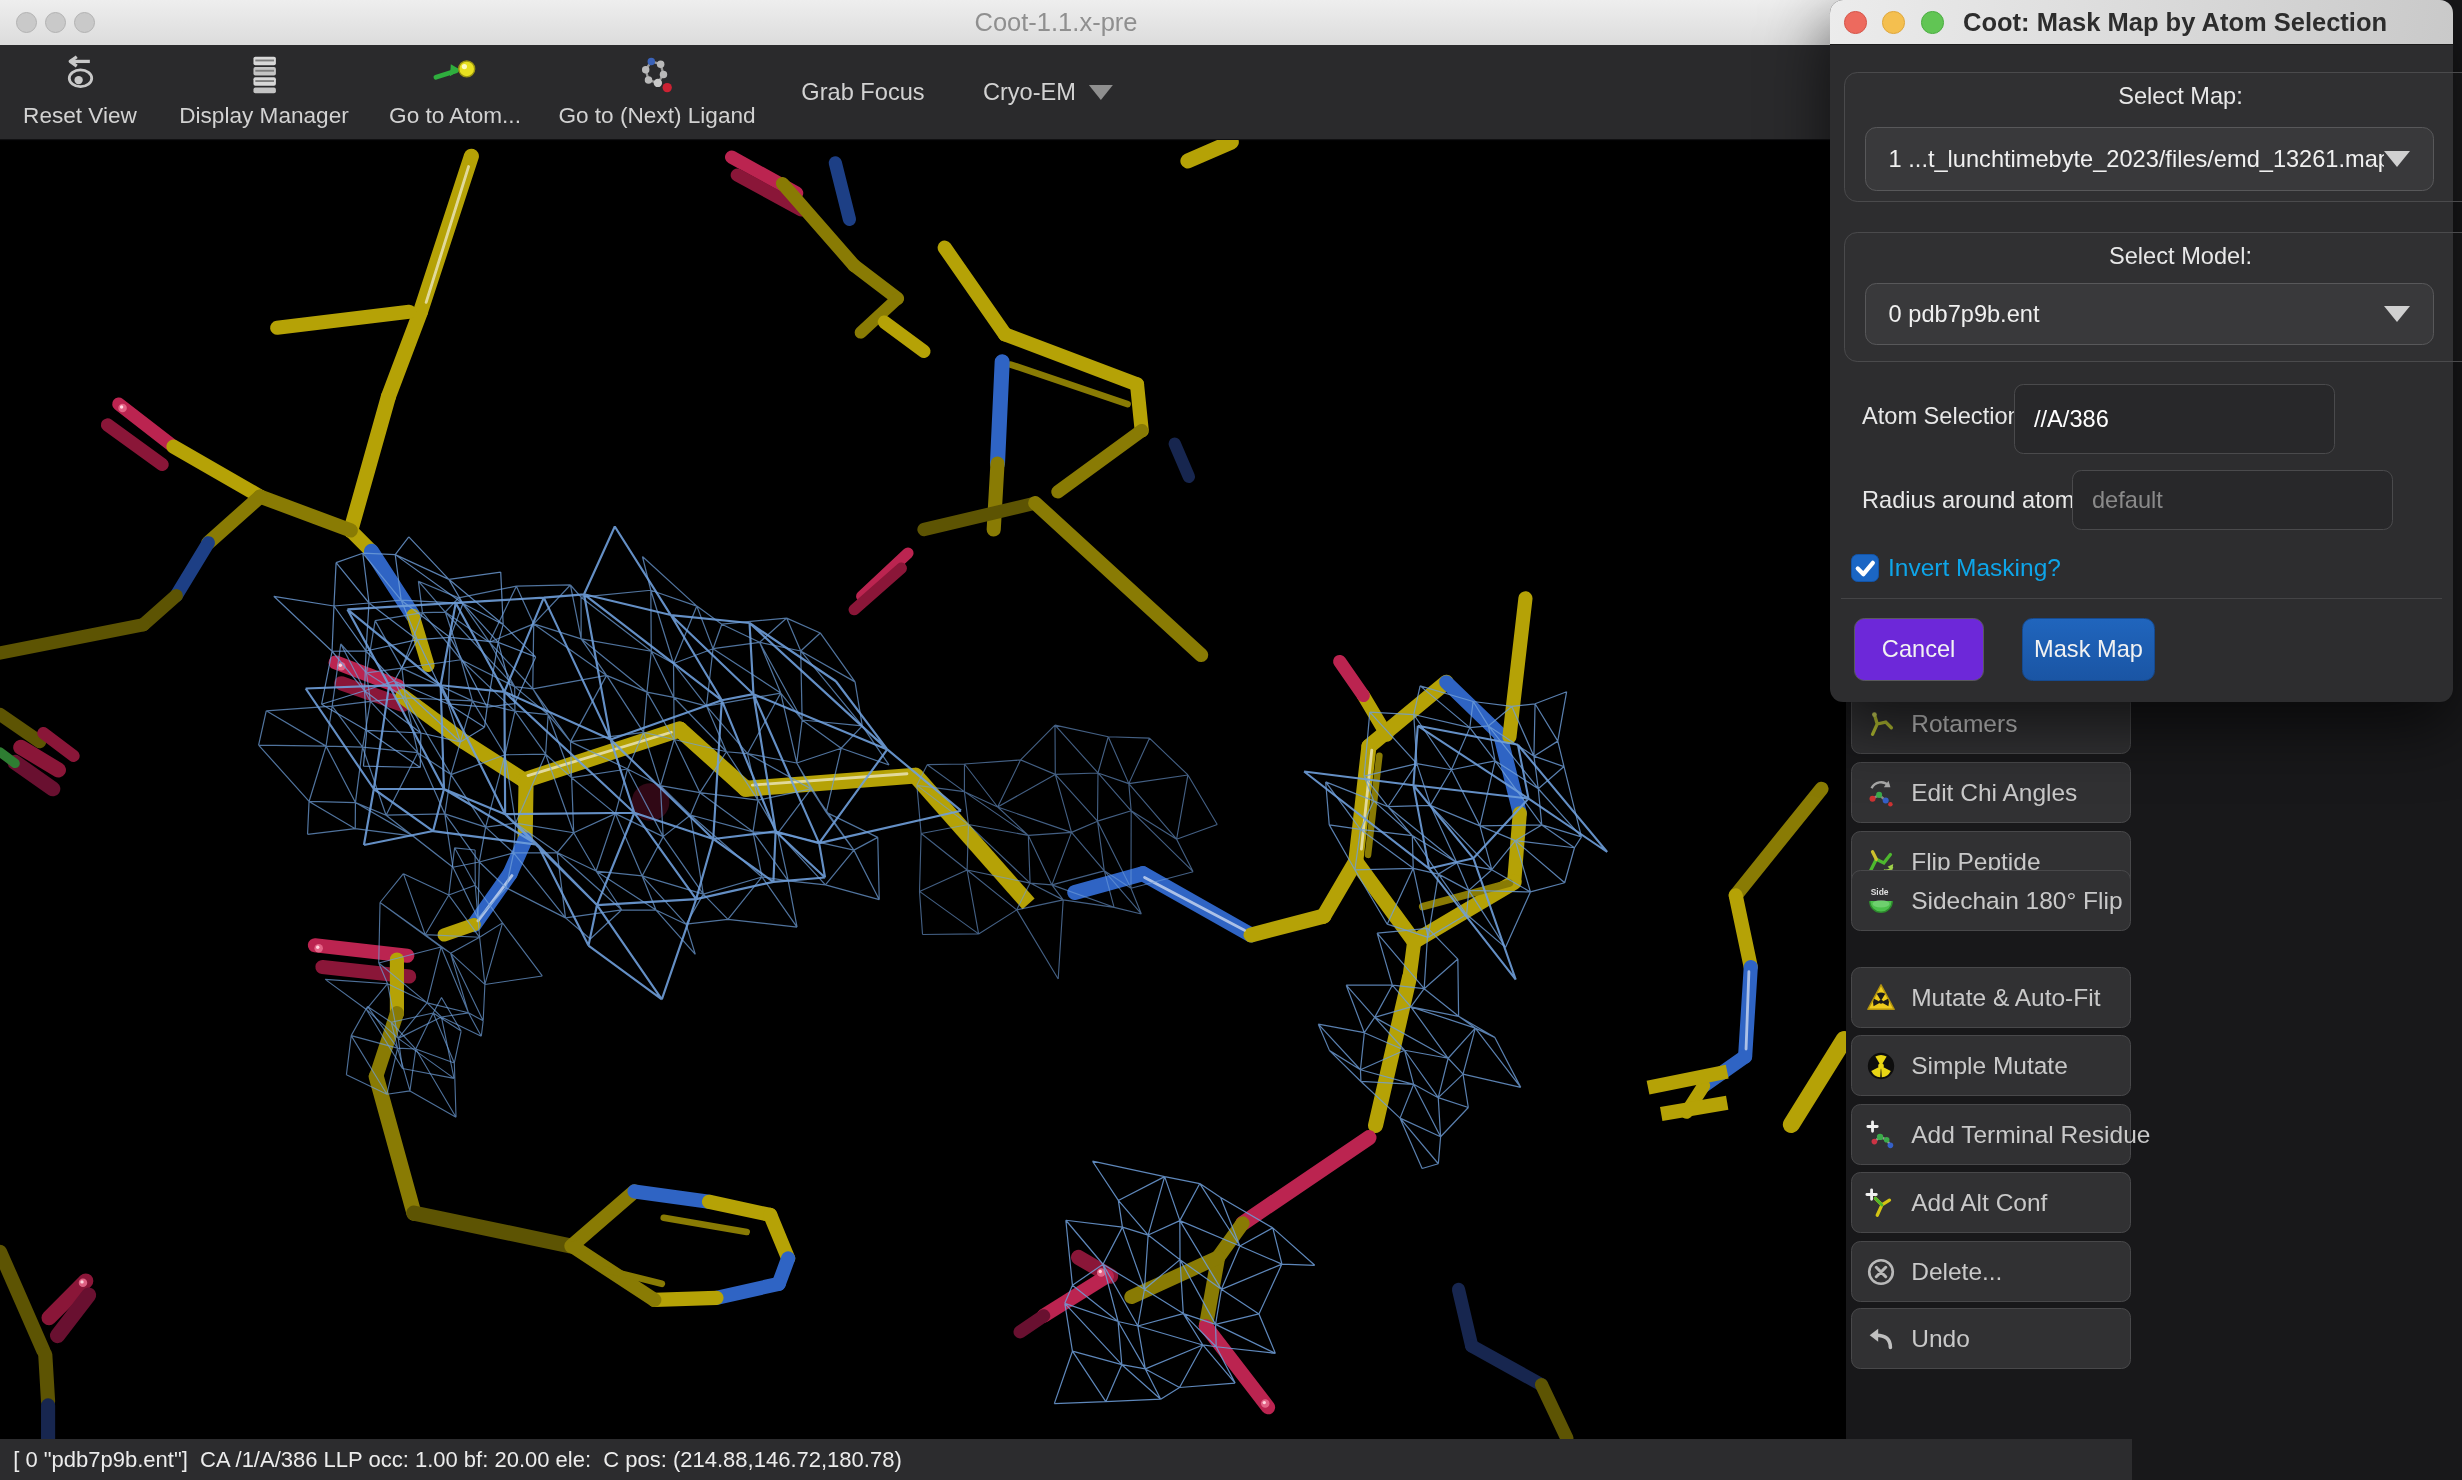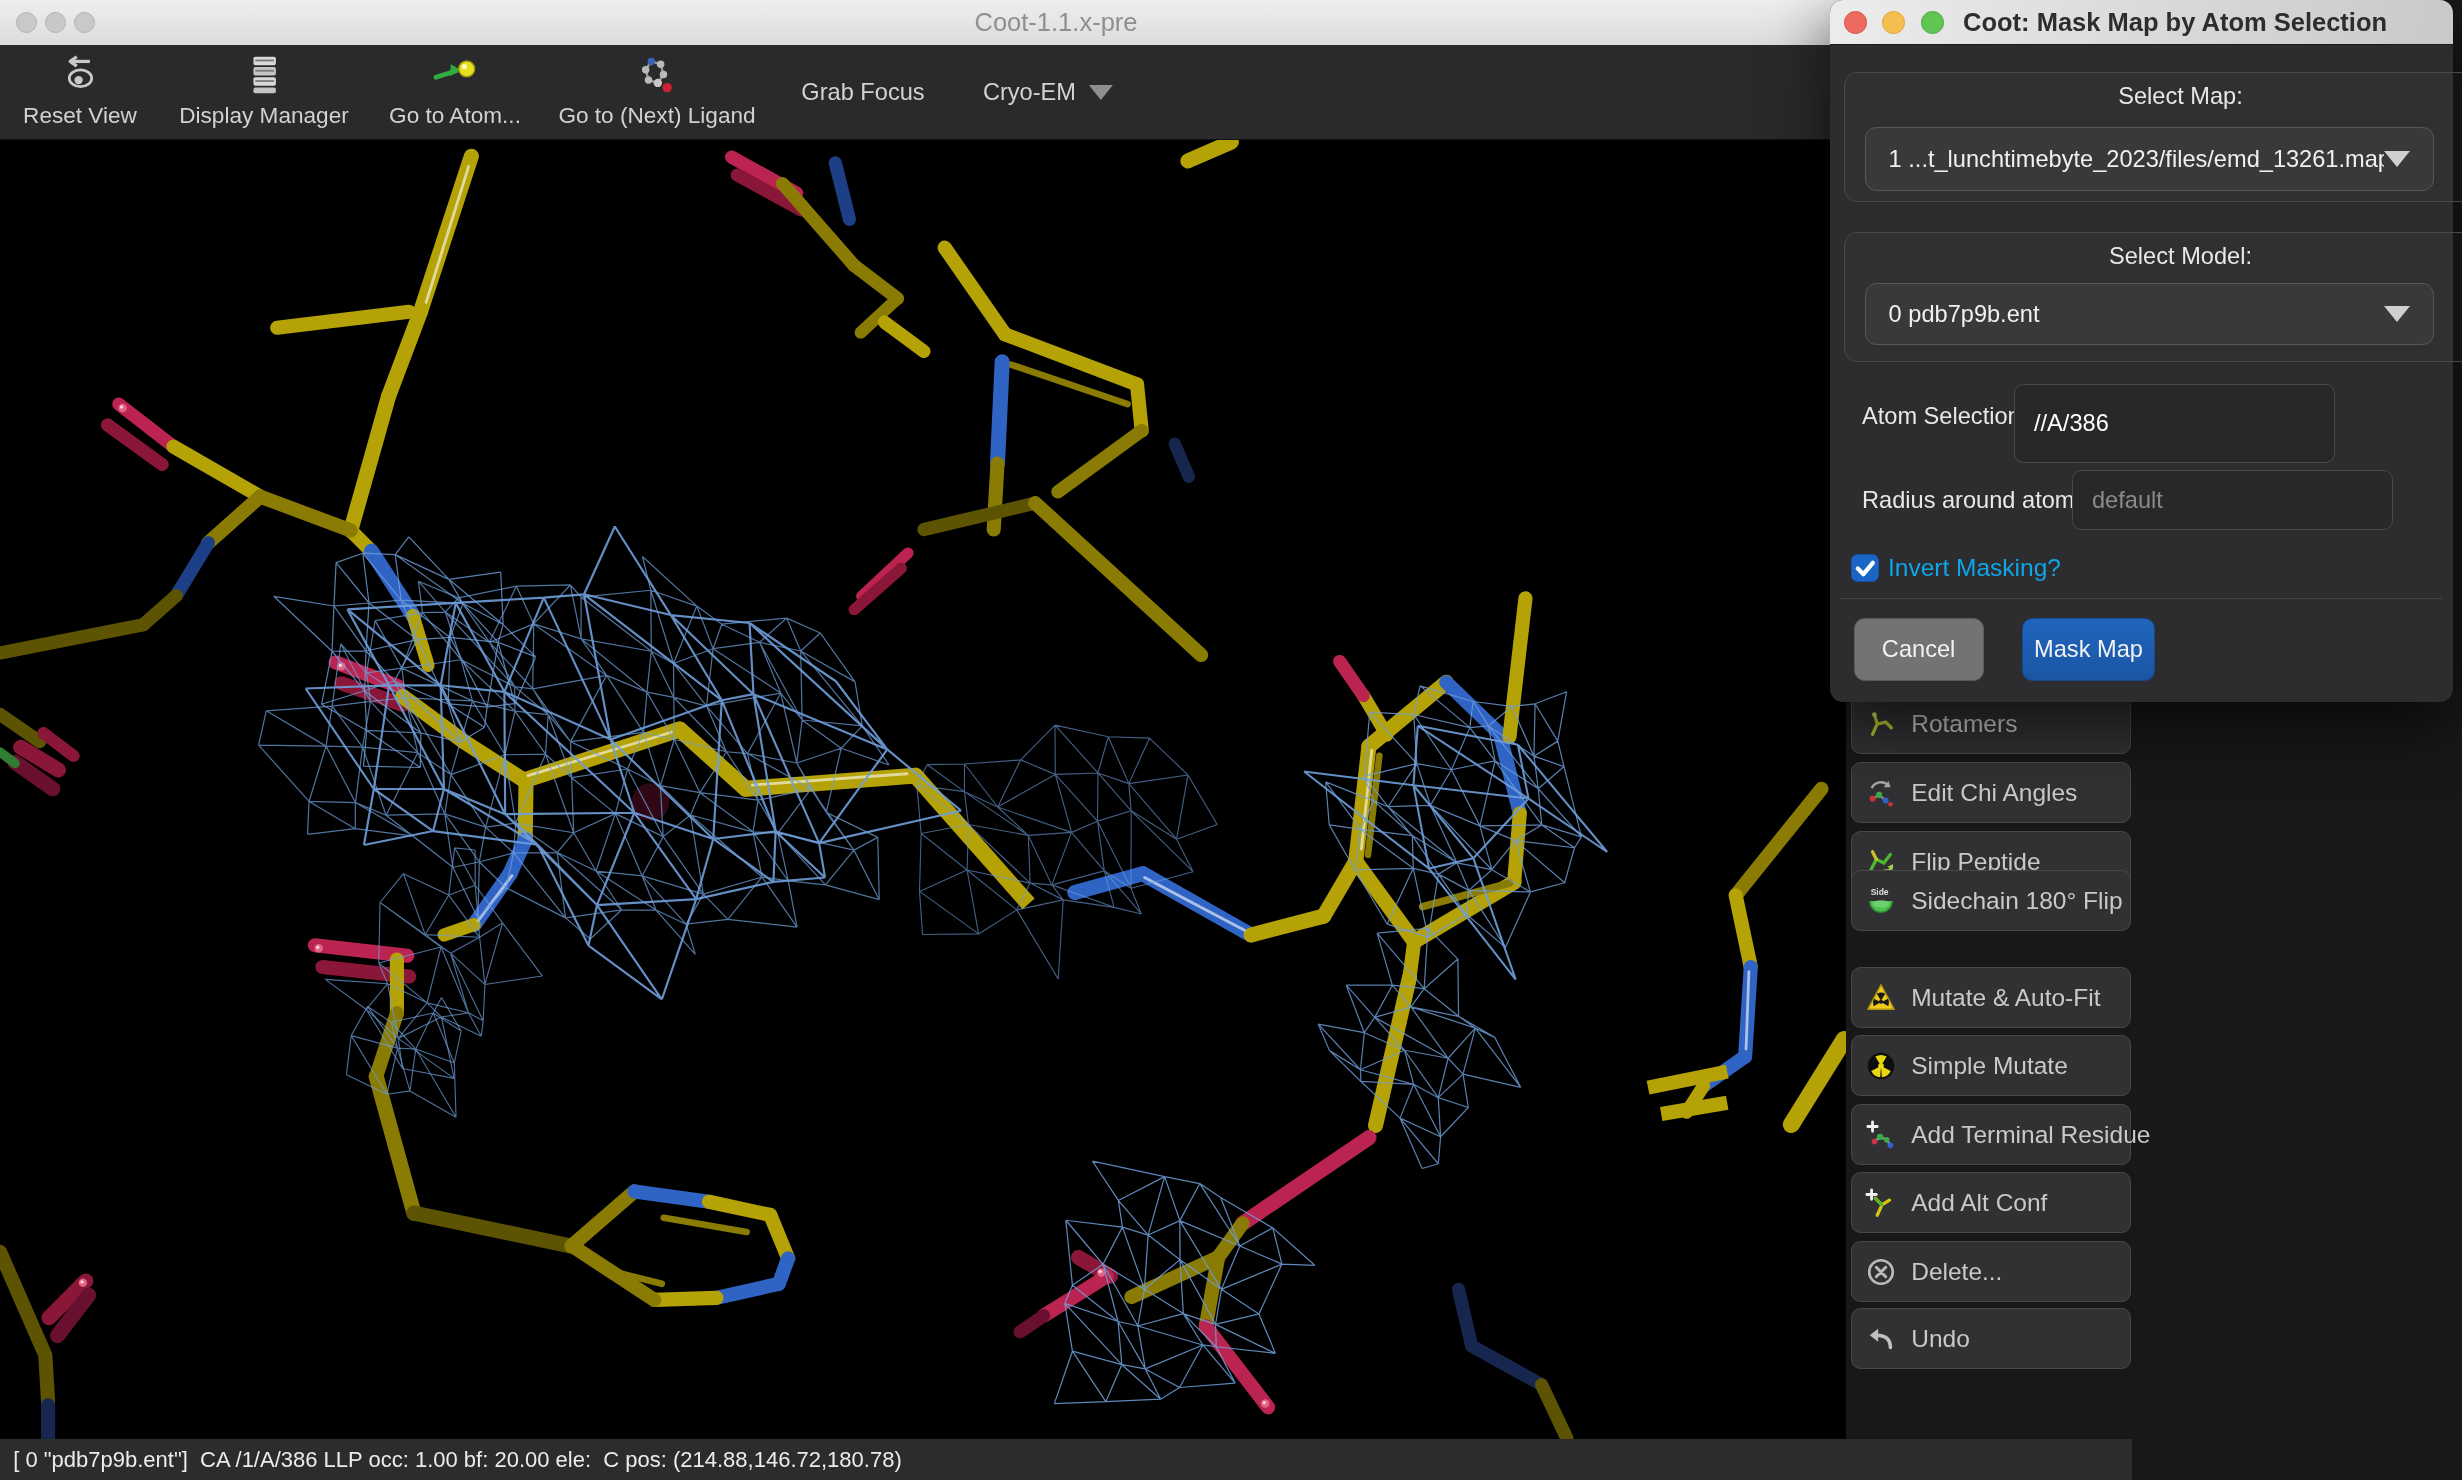--- a/index.html
+++ b/index.html
@@ -56,30 +56,30 @@
   .combo{position:absolute;left:20px;width:567px;background:#39393b;border:0.9px solid #58585a;border-radius:11.3px;
       display:flex;align-items:center;cursor:default;}
   .f1 .combo{top:54px;height:62px;} .f2 .combo{top:50px;height:60px;}
   .combo .cval{flex:1;padding-left:22.6px;font-size:23.6px;color:#f0f0f0;white-space:nowrap;overflow:hidden;}
   .combo .tri{width:0;height:0;border-left:13.2px solid transparent;border-right:13.2px solid transparent;
       border-top:16px solid #d0d0d0;margin-right:22.6px;}
   .rowlabel{position:absolute;font-size:23.6px;color:#e8e8e8;white-space:nowrap;}
   .entry{position:absolute;background:#28282a;border:0.9px solid #4a4a4c;border-radius:9.4px;color:#ffffff;
       font-size:23.6px;font-family:"Liberation Sans",sans-serif;padding:0 19px;box-sizing:border-box;outline:none;}
   .entry::placeholder{color:#8a8a8a;}
-  #atom-entry{left:184px;top:384px;width:321px;height:79px;}
+  #atom-entry{left:184px;top:384px;width:321px;height:70px;}
   #radius-entry{left:242px;top:470px;width:321px;height:60px;}
   .chk{position:absolute;left:21px;top:554px;width:28px;height:28px;background:#1b66c4;border:0.9px solid #1254a8;
       border-radius:6.6px;box-sizing:border-box;cursor:default;}
   .chk svg{display:block;margin:2.8px auto 0;}
   .chklabel{position:absolute;left:58px;top:554px;font-size:24.5px;color:#0ea5e9;white-space:nowrap;}
   .sep{position:absolute;left:11.3px;right:11.3px;top:598px;height:0.9px;background:#444446;}
   .btn{position:absolute;top:618px;height:63px;border-radius:10.4px;box-sizing:border-box;
       font-size:23.6px;color:#f2f2f2;text-align:center;line-height:61px;cursor:default;}
-  .btn.cancel{left:23.6px;width:130px;background:#737373;border:0.9px solid #5a5a5c;}
+  .btn.cancel{left:23.6px;width:130px;background:#6d28d9;border:0.9px solid #5a5a5c;}
   .btn.mask{left:192px;width:133px;background:linear-gradient(#2065bd,#1a55a4);border:0.9px solid #154a90;}
 </style>
 </head>
 <body>
 
 <div id="app">
 
   <svg id="glcanvas" width="1846" height="1341" viewBox="0 148 1958 1422">
       <rect x="0" y="148" width="1958" height="1422" fill="#000000"></rect>
       <circle cx="690" cy="850" r="20" fill="#4a0d20" opacity="0.65"></circle>

